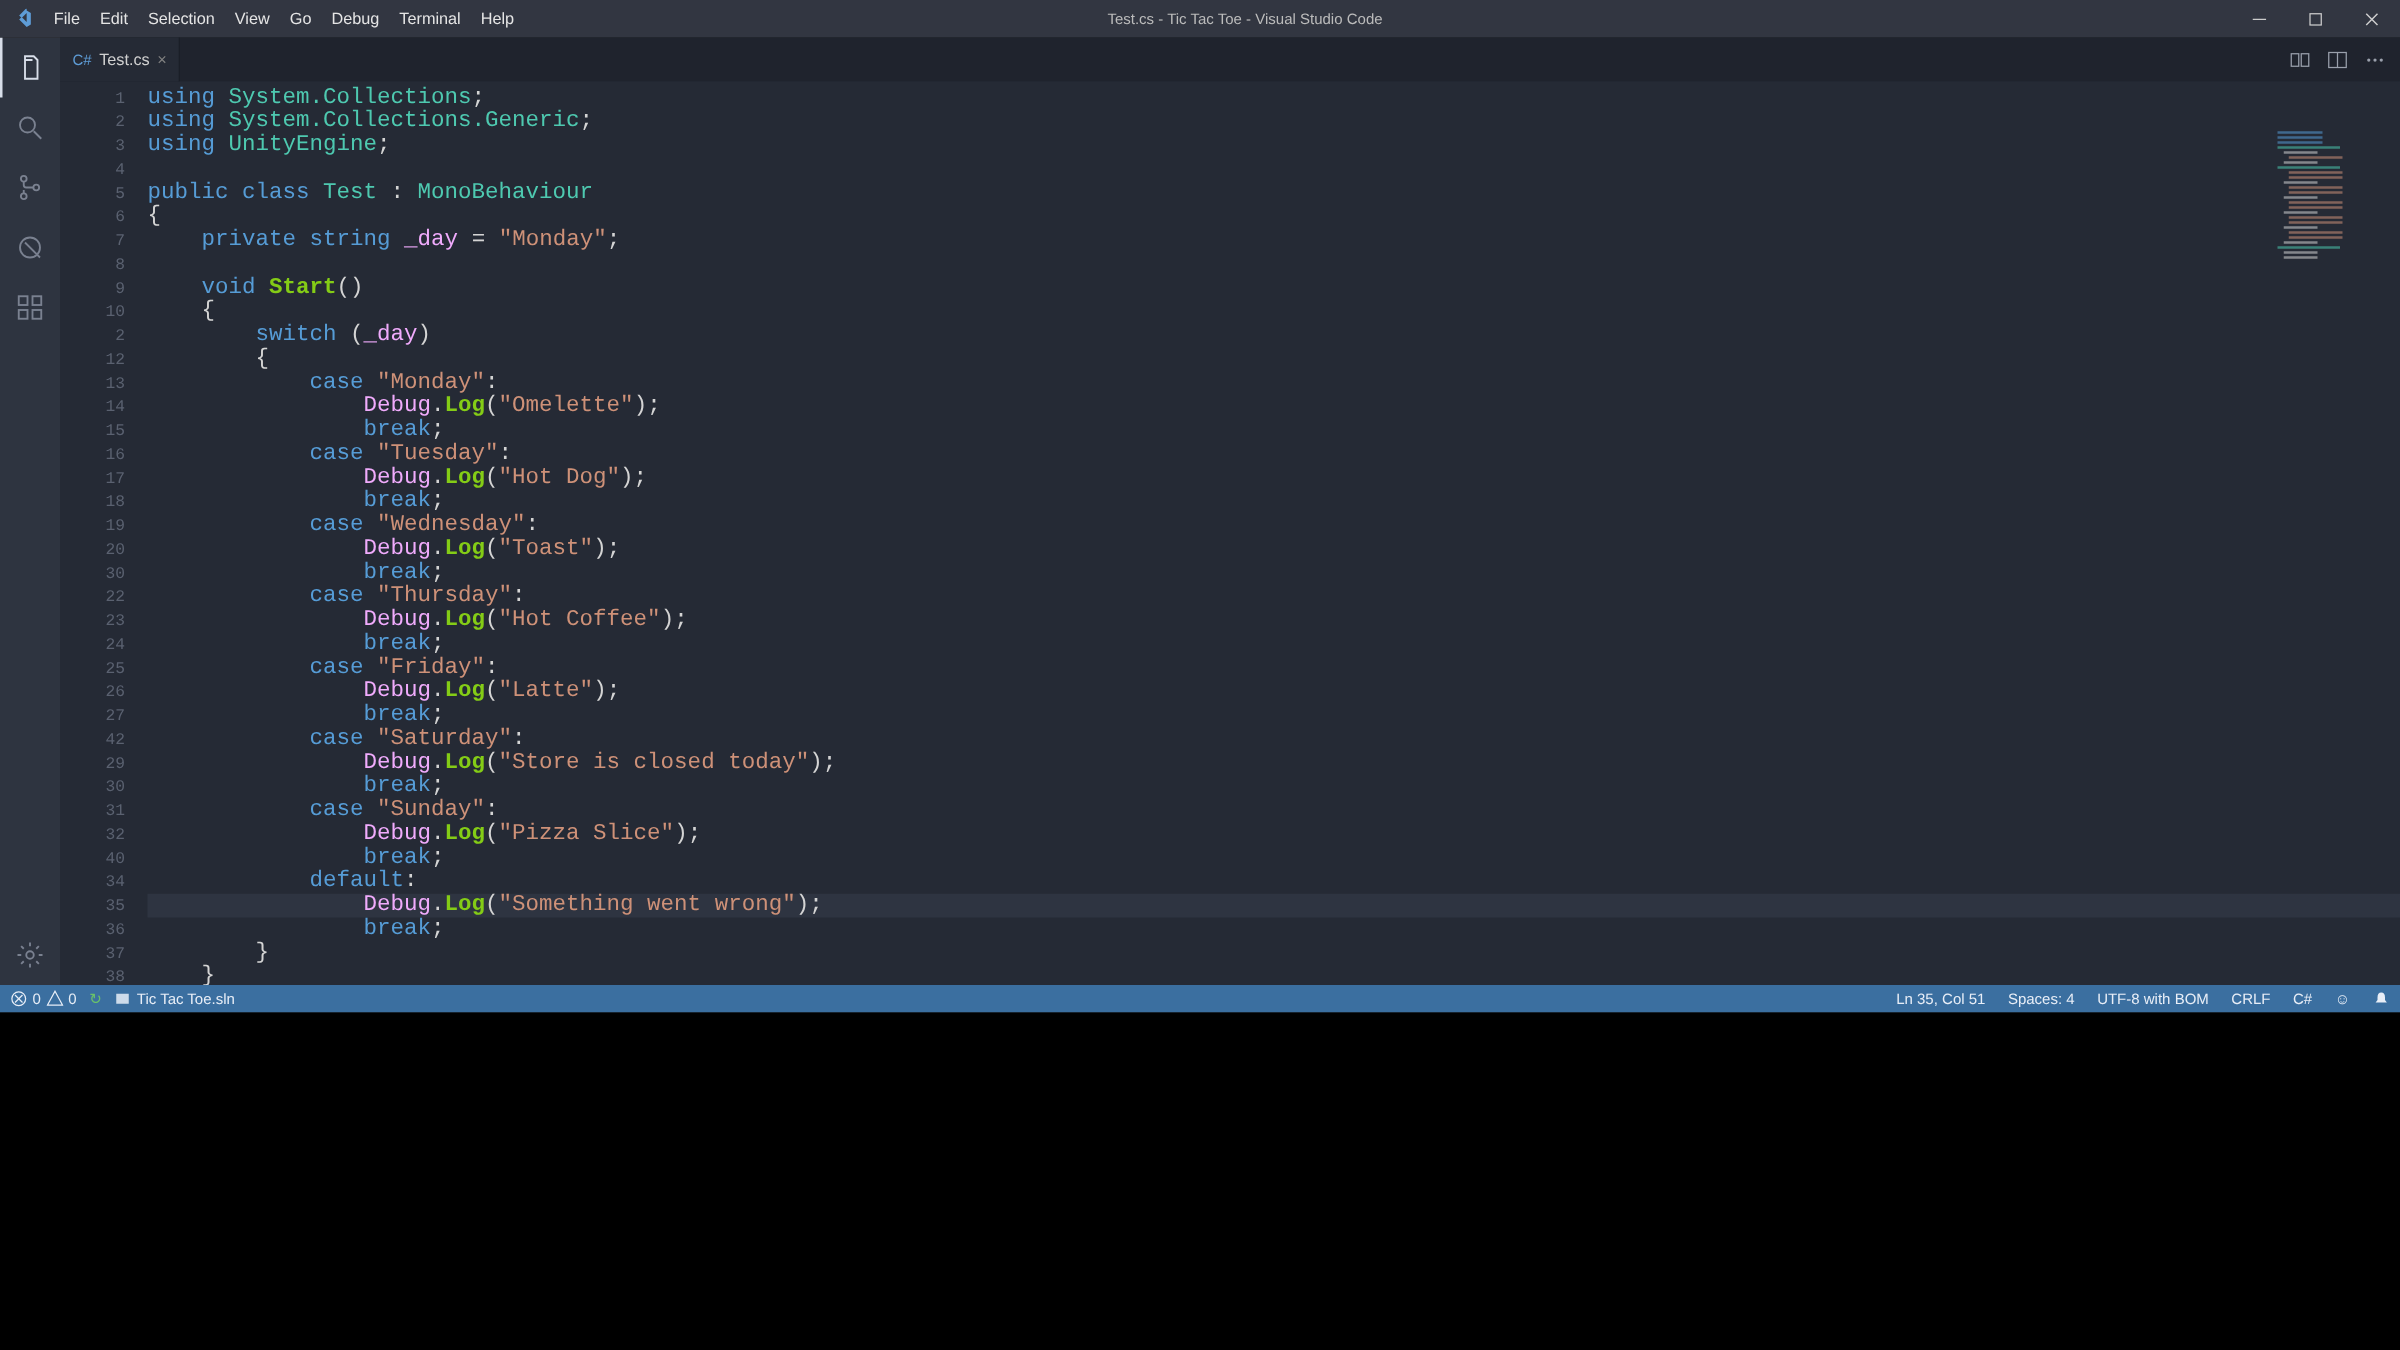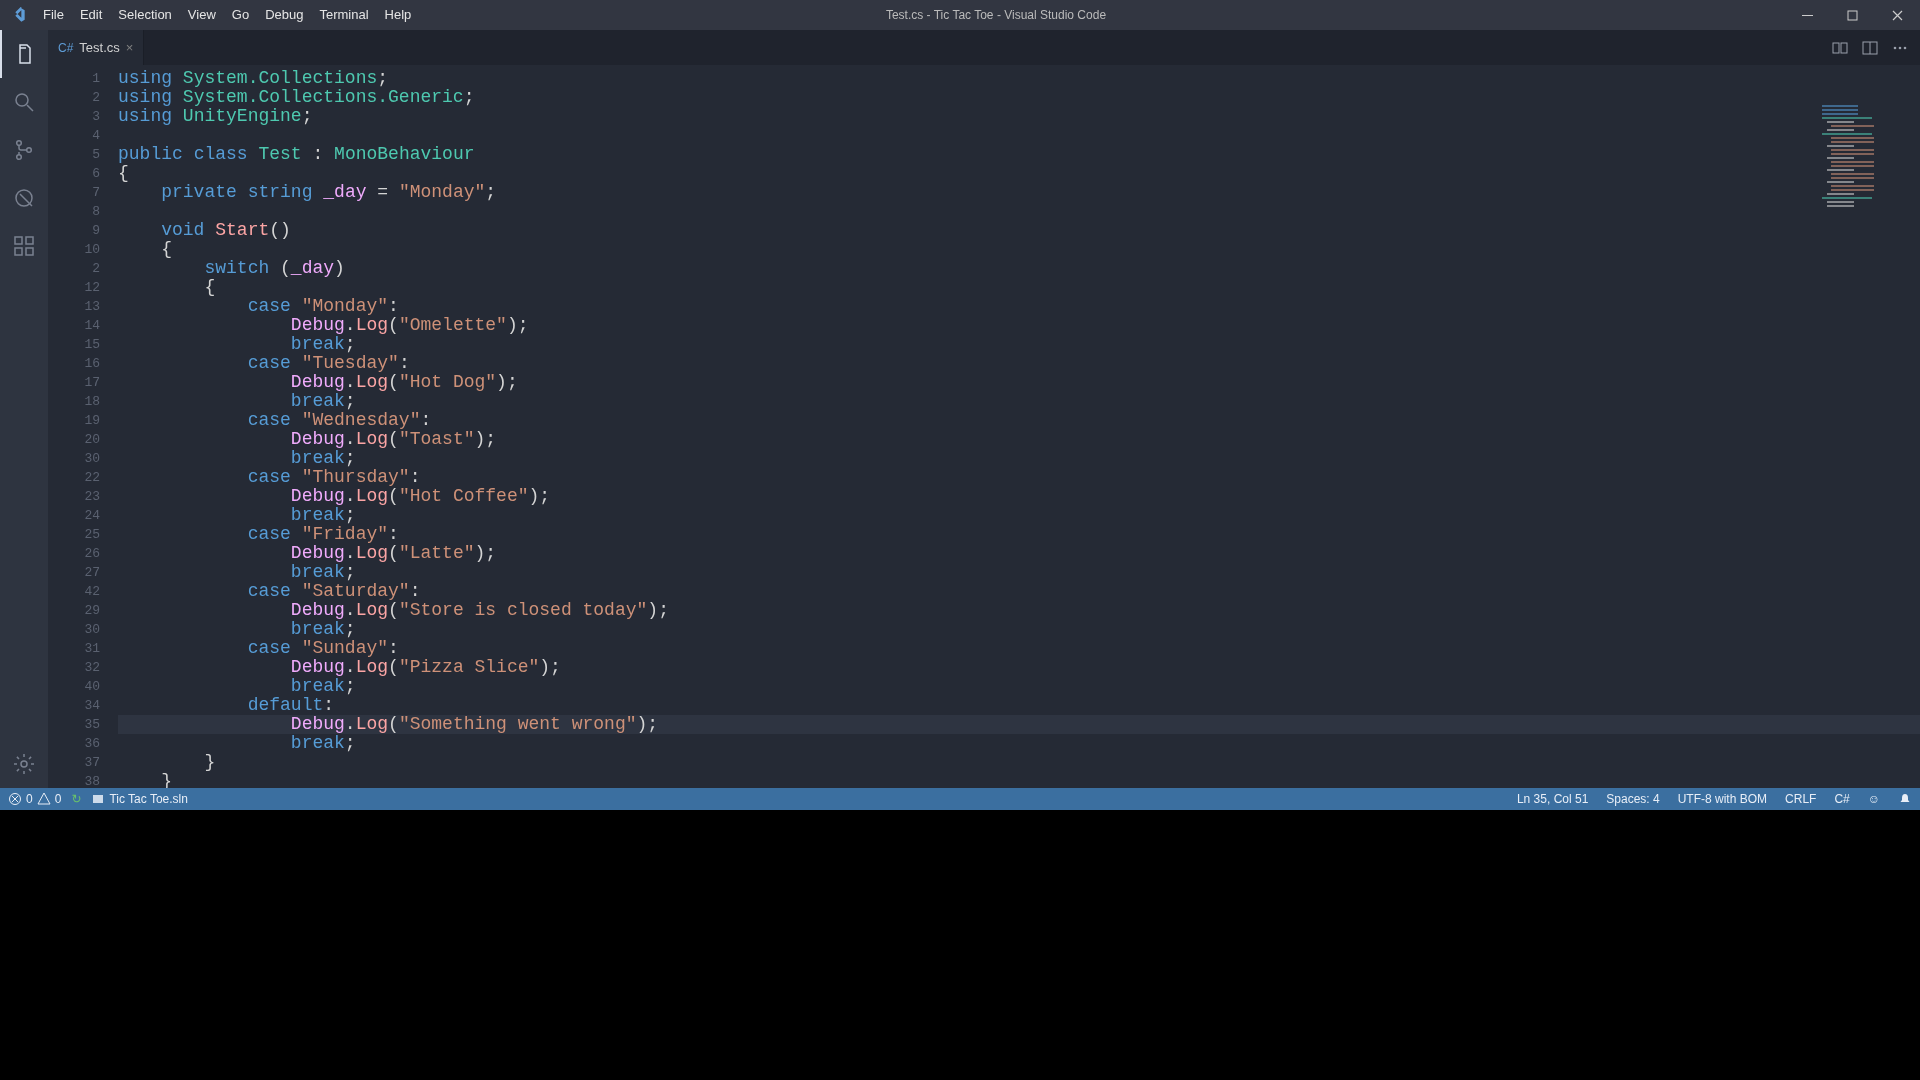--- a/index.html
+++ b/index.html
@@ -124,21 +124,21 @@
   font-family: Consolas, "Courier New", monospace;
   font-size: 18px;
   line-height: 19px;
   padding-top: 4px;
   white-space: pre;
 }
 .code-line.highlight { background: rgba(90,100,120,0.18); }
 .tk-kw { color: #569cd6; }
 .tk-type { color: #4ec9b0; }
 .tk-str { color: #ce9178; }
-.tk-fn { color: #fca5a5; }
+.tk-fn { color: #84cc16; font-weight: bold; }
 .tk-pl { color: #d4d4d4; }
 .tk-var { color: #f0abfc; }
 
 .minimap {
   position: absolute;
   top: 40px;
   right: 8px;
   width: 90px;
   height: 120px;
   opacity: 0.55;

